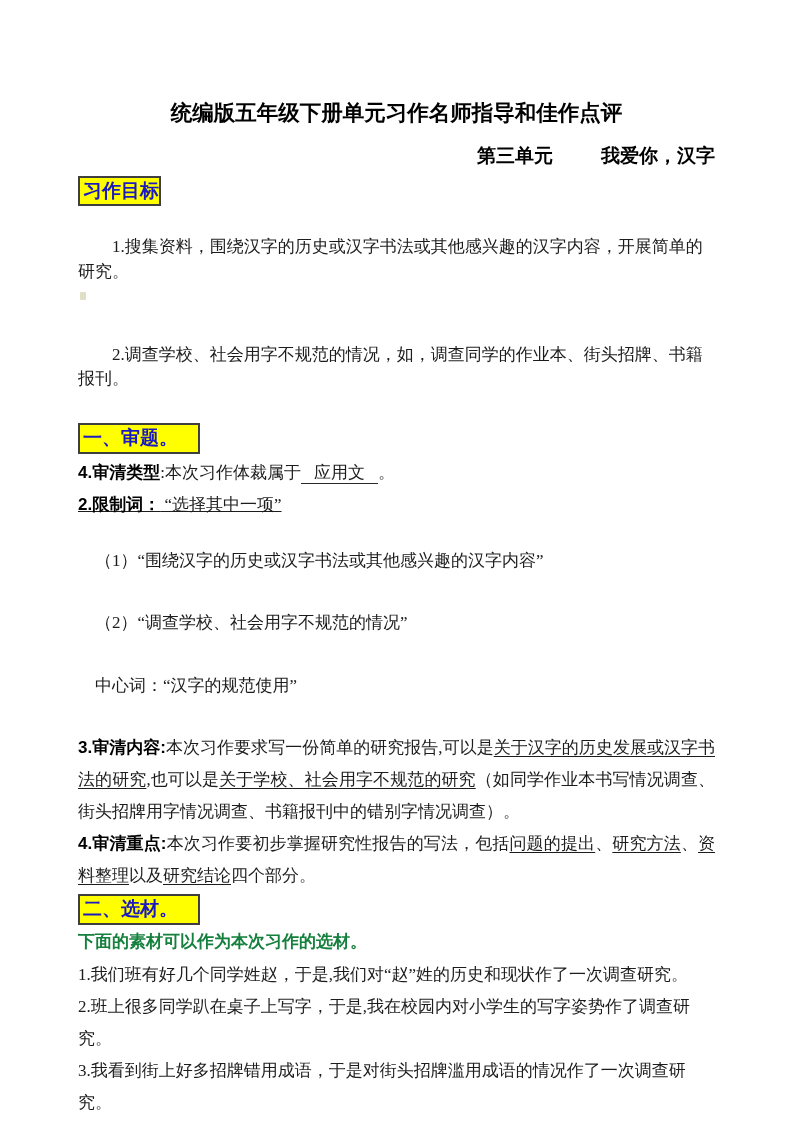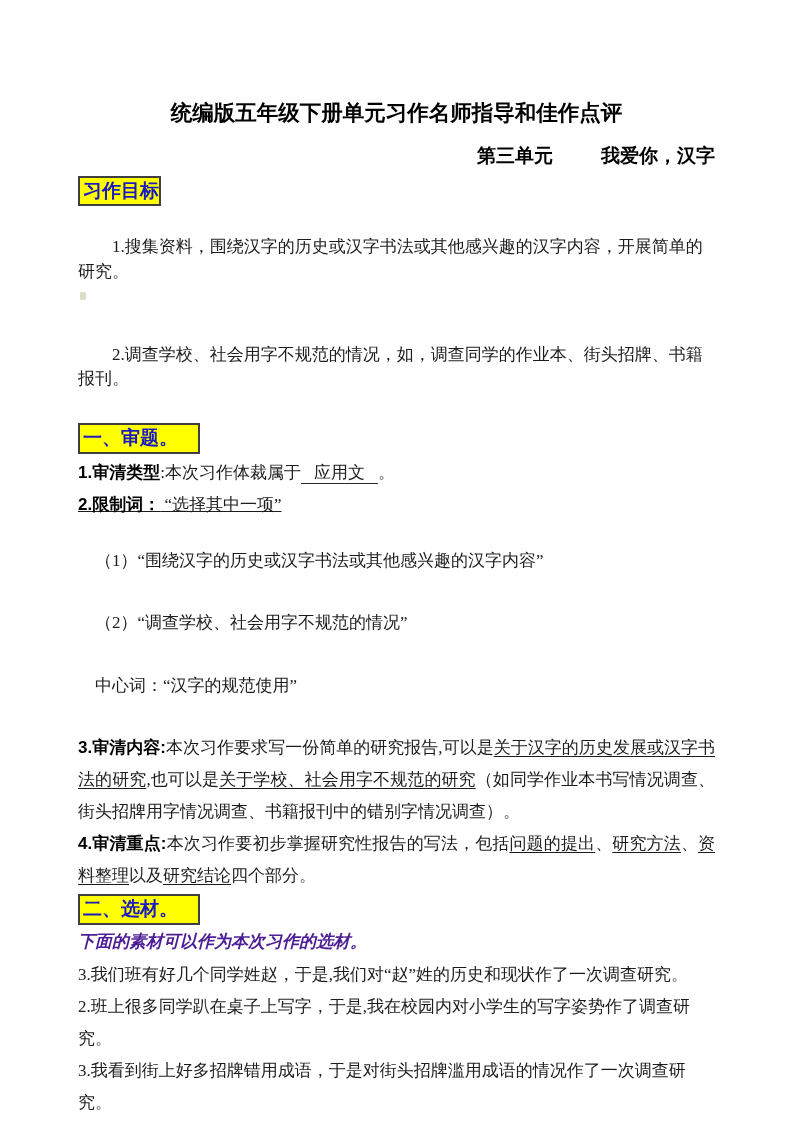--- a/index.html
+++ b/index.html
@@ -51,21 +51,21 @@
   .g-item2  { text-indent:2em; margin-top:58px; }
   .box-s1   { margin-top:31px; }
   .l-type   { margin-top:7px; }
   .l-limit  { margin-top:7px;text-decoration:underline; }
   .opt1     { padding-left:17px; margin-top:32px; }
   .opt2     { padding-left:17px; margin-top:37px; }
   .center-w { padding-left:17px; margin-top:39px; }
   .para-j   { margin-top:33px; line-height:32px; text-align:justify; }
   .para-j2  { margin-top:0;   line-height:32px; text-align:justify; }
   .box-s2   { margin-top:2px; }
-  .mat-intro{ margin-top:5px; font-family:"Liberation Sans","DejaVu Sans",sans-serif; font-weight:700; color:#4c1d95;font-style:italic; }
+  .mat-intro{ margin-top:5px; font-family:"Liberation Sans","DejaVu Sans",sans-serif; font-weight:700; color:#15803d; }
   .mat      { margin-top:0; line-height:32px; }
   .mat.first{ margin-top:4px; }
 
   .u  { text-decoration:underline; text-underline-offset:3px; text-decoration-thickness:1px; }
   .fill {
     display:inline-block;
     border-bottom:1.5px solid #2a2a2a;
     padding:0 13px 0 13px;
     line-height:1.2;
   }
@@ -95,37 +95,37 @@
   <p class="g-item1">1.搜集资料，围绕汉字的历史或汉字书法或其他感兴趣的汉字内容，开展简单的研究。</p>
 
   <div class="stray"></div>
 
   <p class="g-item2">2.调查学校、社会用字不规范的情况，如，调查同学的作业本、街头招牌、书籍报刊。</p>
 
   <div class="hl-line box-s1">
     <span class="hl-box wide">一、审题。</span>
   </div>
 
-  <p class="l-type"><span class="hei">1.审清类型</span><span>:本次习作体裁属于</span><span class="fill">应用文</span><span>。</span></p>
+  <p class="l-type"><span class="hei">4.审清类型</span><span>:本次习作体裁属于</span><span class="fill">应用文</span><span>。</span></p>
 
   <p class="l-limit"><span class="hei">2.限制词：</span><span> “选择其中一项”</span></p>
 
   <p class="opt1">（1）“围绕汉字的历史或汉字书法或其他感兴趣的汉字内容”</p>
 
   <p class="opt2">（2）“调查学校、社会用字不规范的情况”</p>
 
   <p class="center-w">中心词：“汉字的规范使用”</p>
 
   <p class="para-j"><span class="hei">3.审清内容:</span><span>本次习作要求写一份简单的研究报告,可以是</span><span class="u">关于汉字的历史发展或汉字书法的研究</span><span>,也可以是</span><span class="u">关于学校、社会用字不规范的研究</span><span>（如同学作业本书写情况调查、街头招牌用字情况调查、书籍报刊中的错别字情况调查）。</span></p>
 
   <p class="para-j2"><span class="hei">4.审清重点:</span><span>本次习作要初步掌握研究性报告的写法，包括</span><span class="u">问题的提出</span><span>、</span><span class="u">研究方法</span><span>、</span><span class="u">资料整理</span><span>以及</span><span class="u">研究结论</span><span>四个部分。</span></p>
 
   <div class="hl-line box-s2">
     <span class="hl-box wide">二、选材。</span>
   </div>
 
   <p class="mat-intro">下面的素材可以作为本次习作的选材。</p>
 
-  <p class="mat first">3.我们班有好几个同学姓赵，于是,我们对“赵”姓的历史和现状作了一次调查研究。</p>
+  <p class="mat first">1.我们班有好几个同学姓赵，于是,我们对“赵”姓的历史和现状作了一次调查研究。</p>
   <p class="mat">2.班上很多同学趴在桌子上写字，于是,我在校园内对小学生的写字姿势作了调查研究。</p>
   <p class="mat">3.我看到街上好多招牌错用成语，于是对街头招牌滥用成语的情况作了一次调查研究。</p>
 
 </div>
 
 </body></html>

